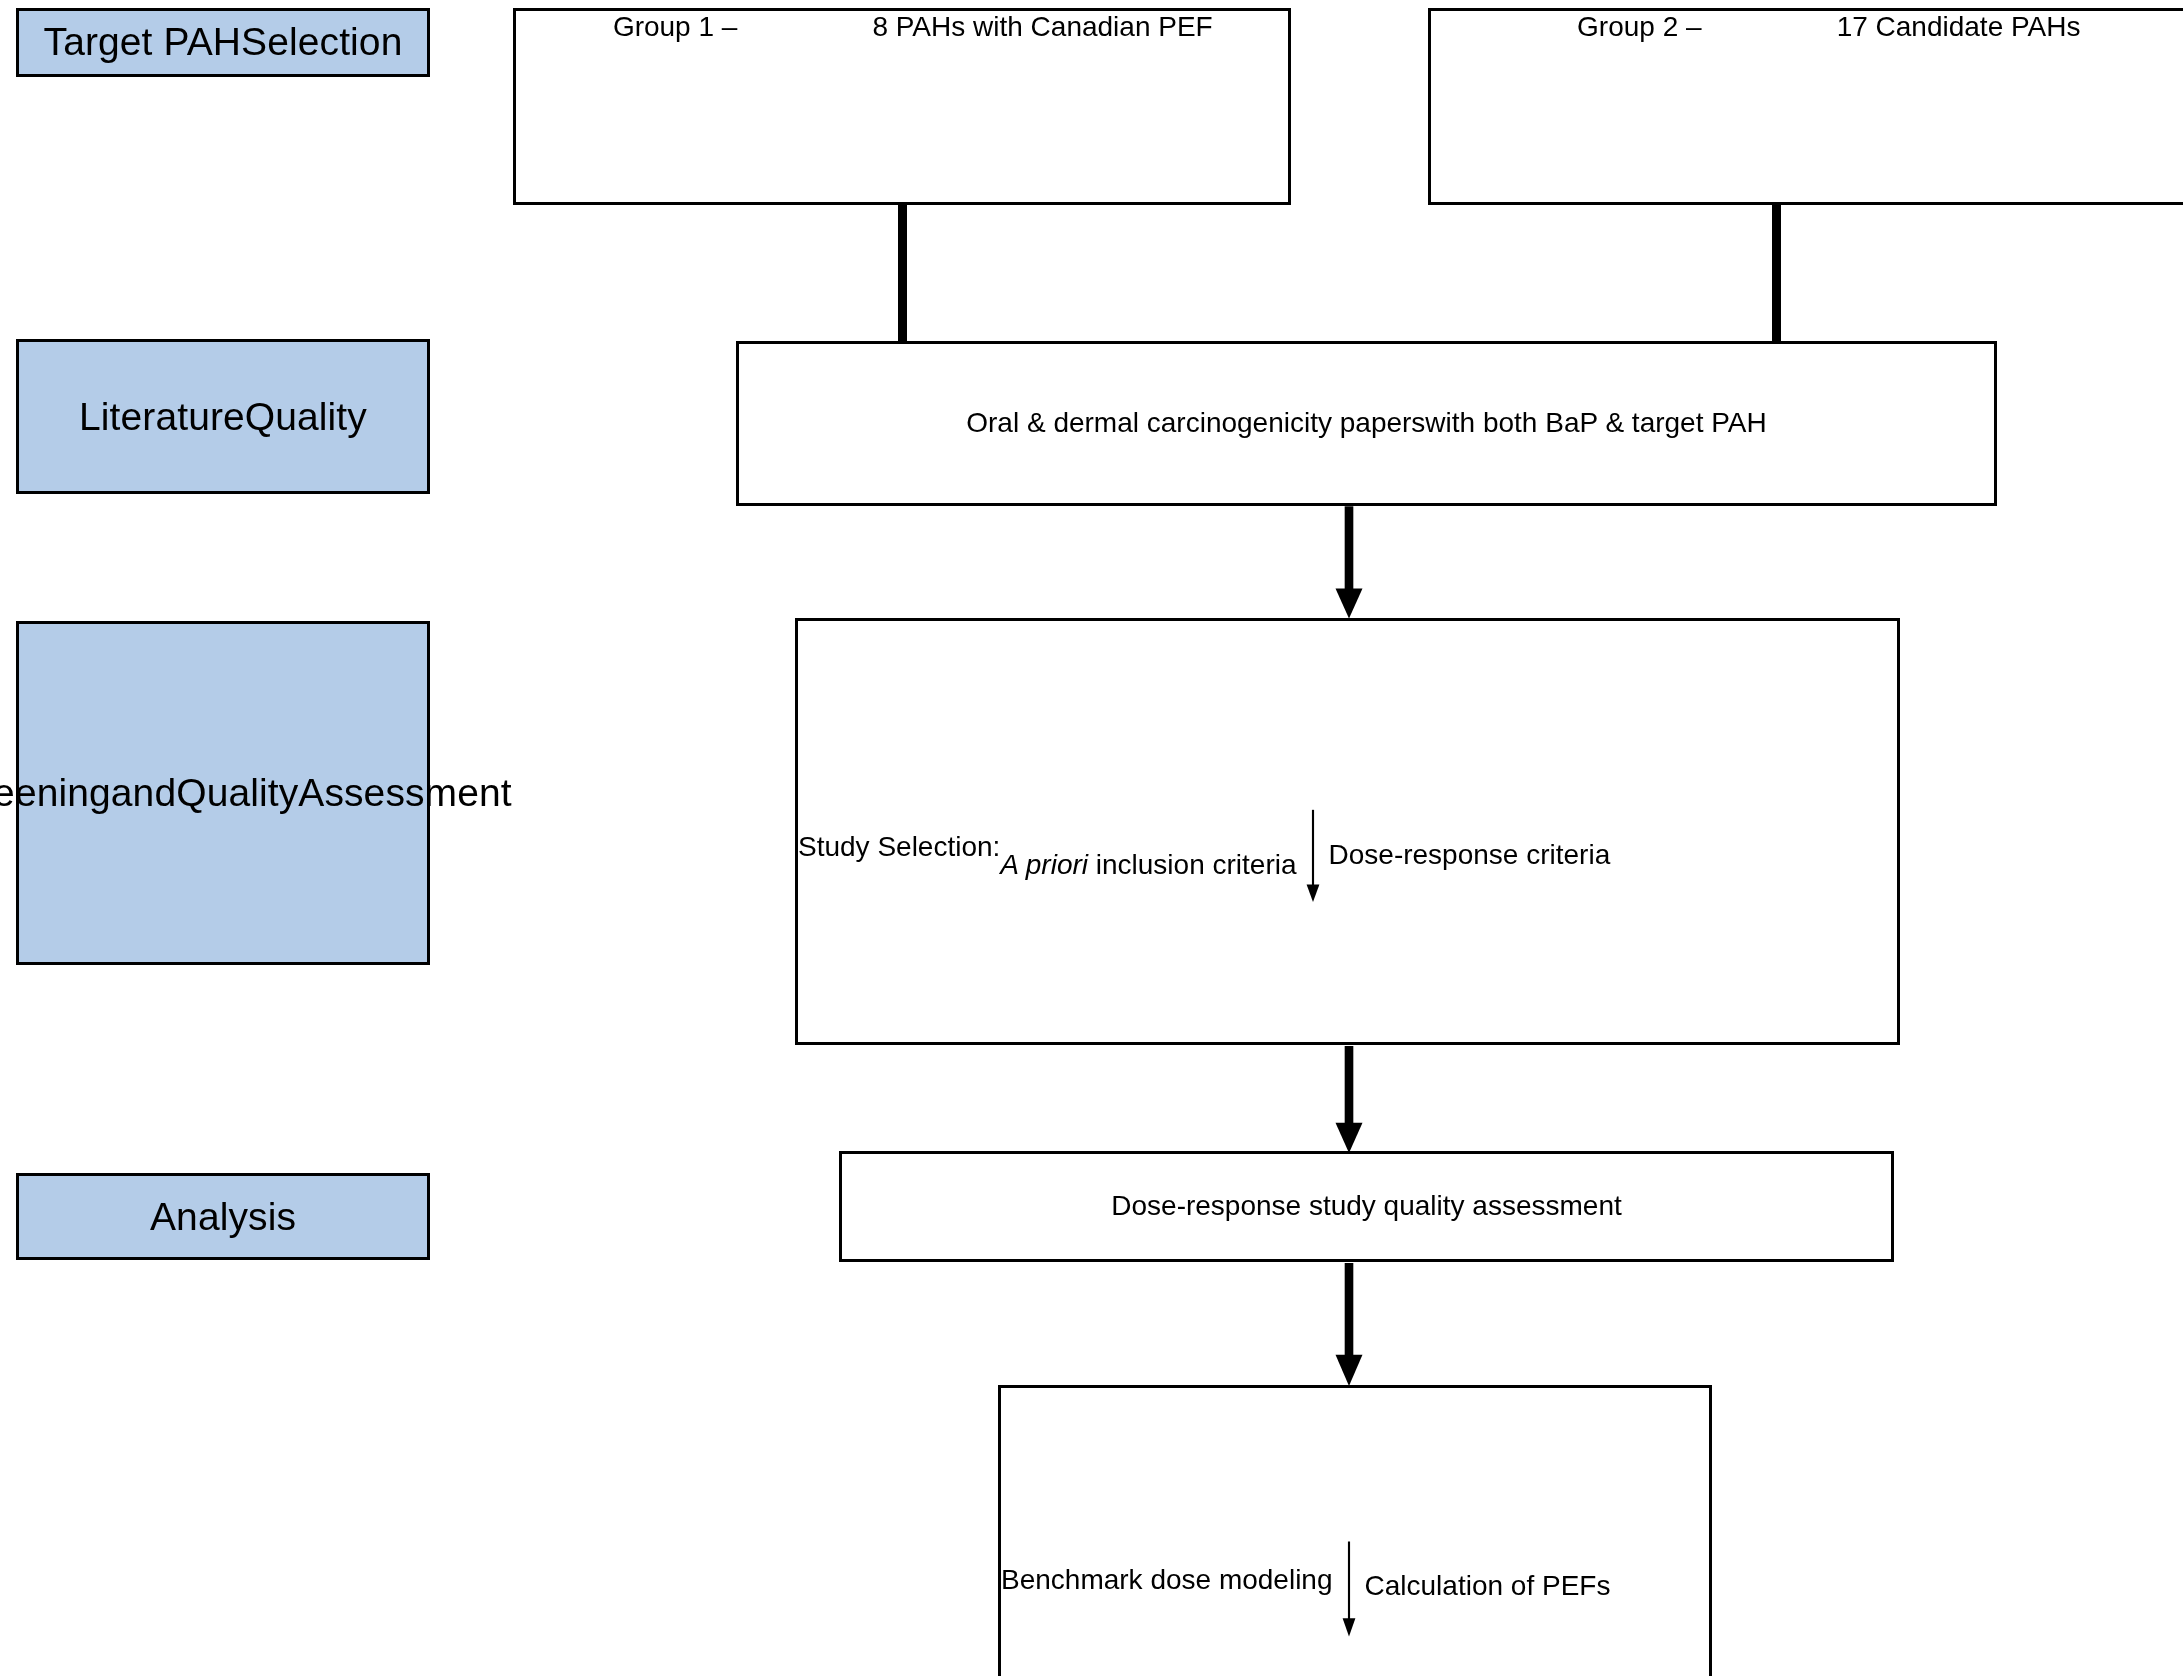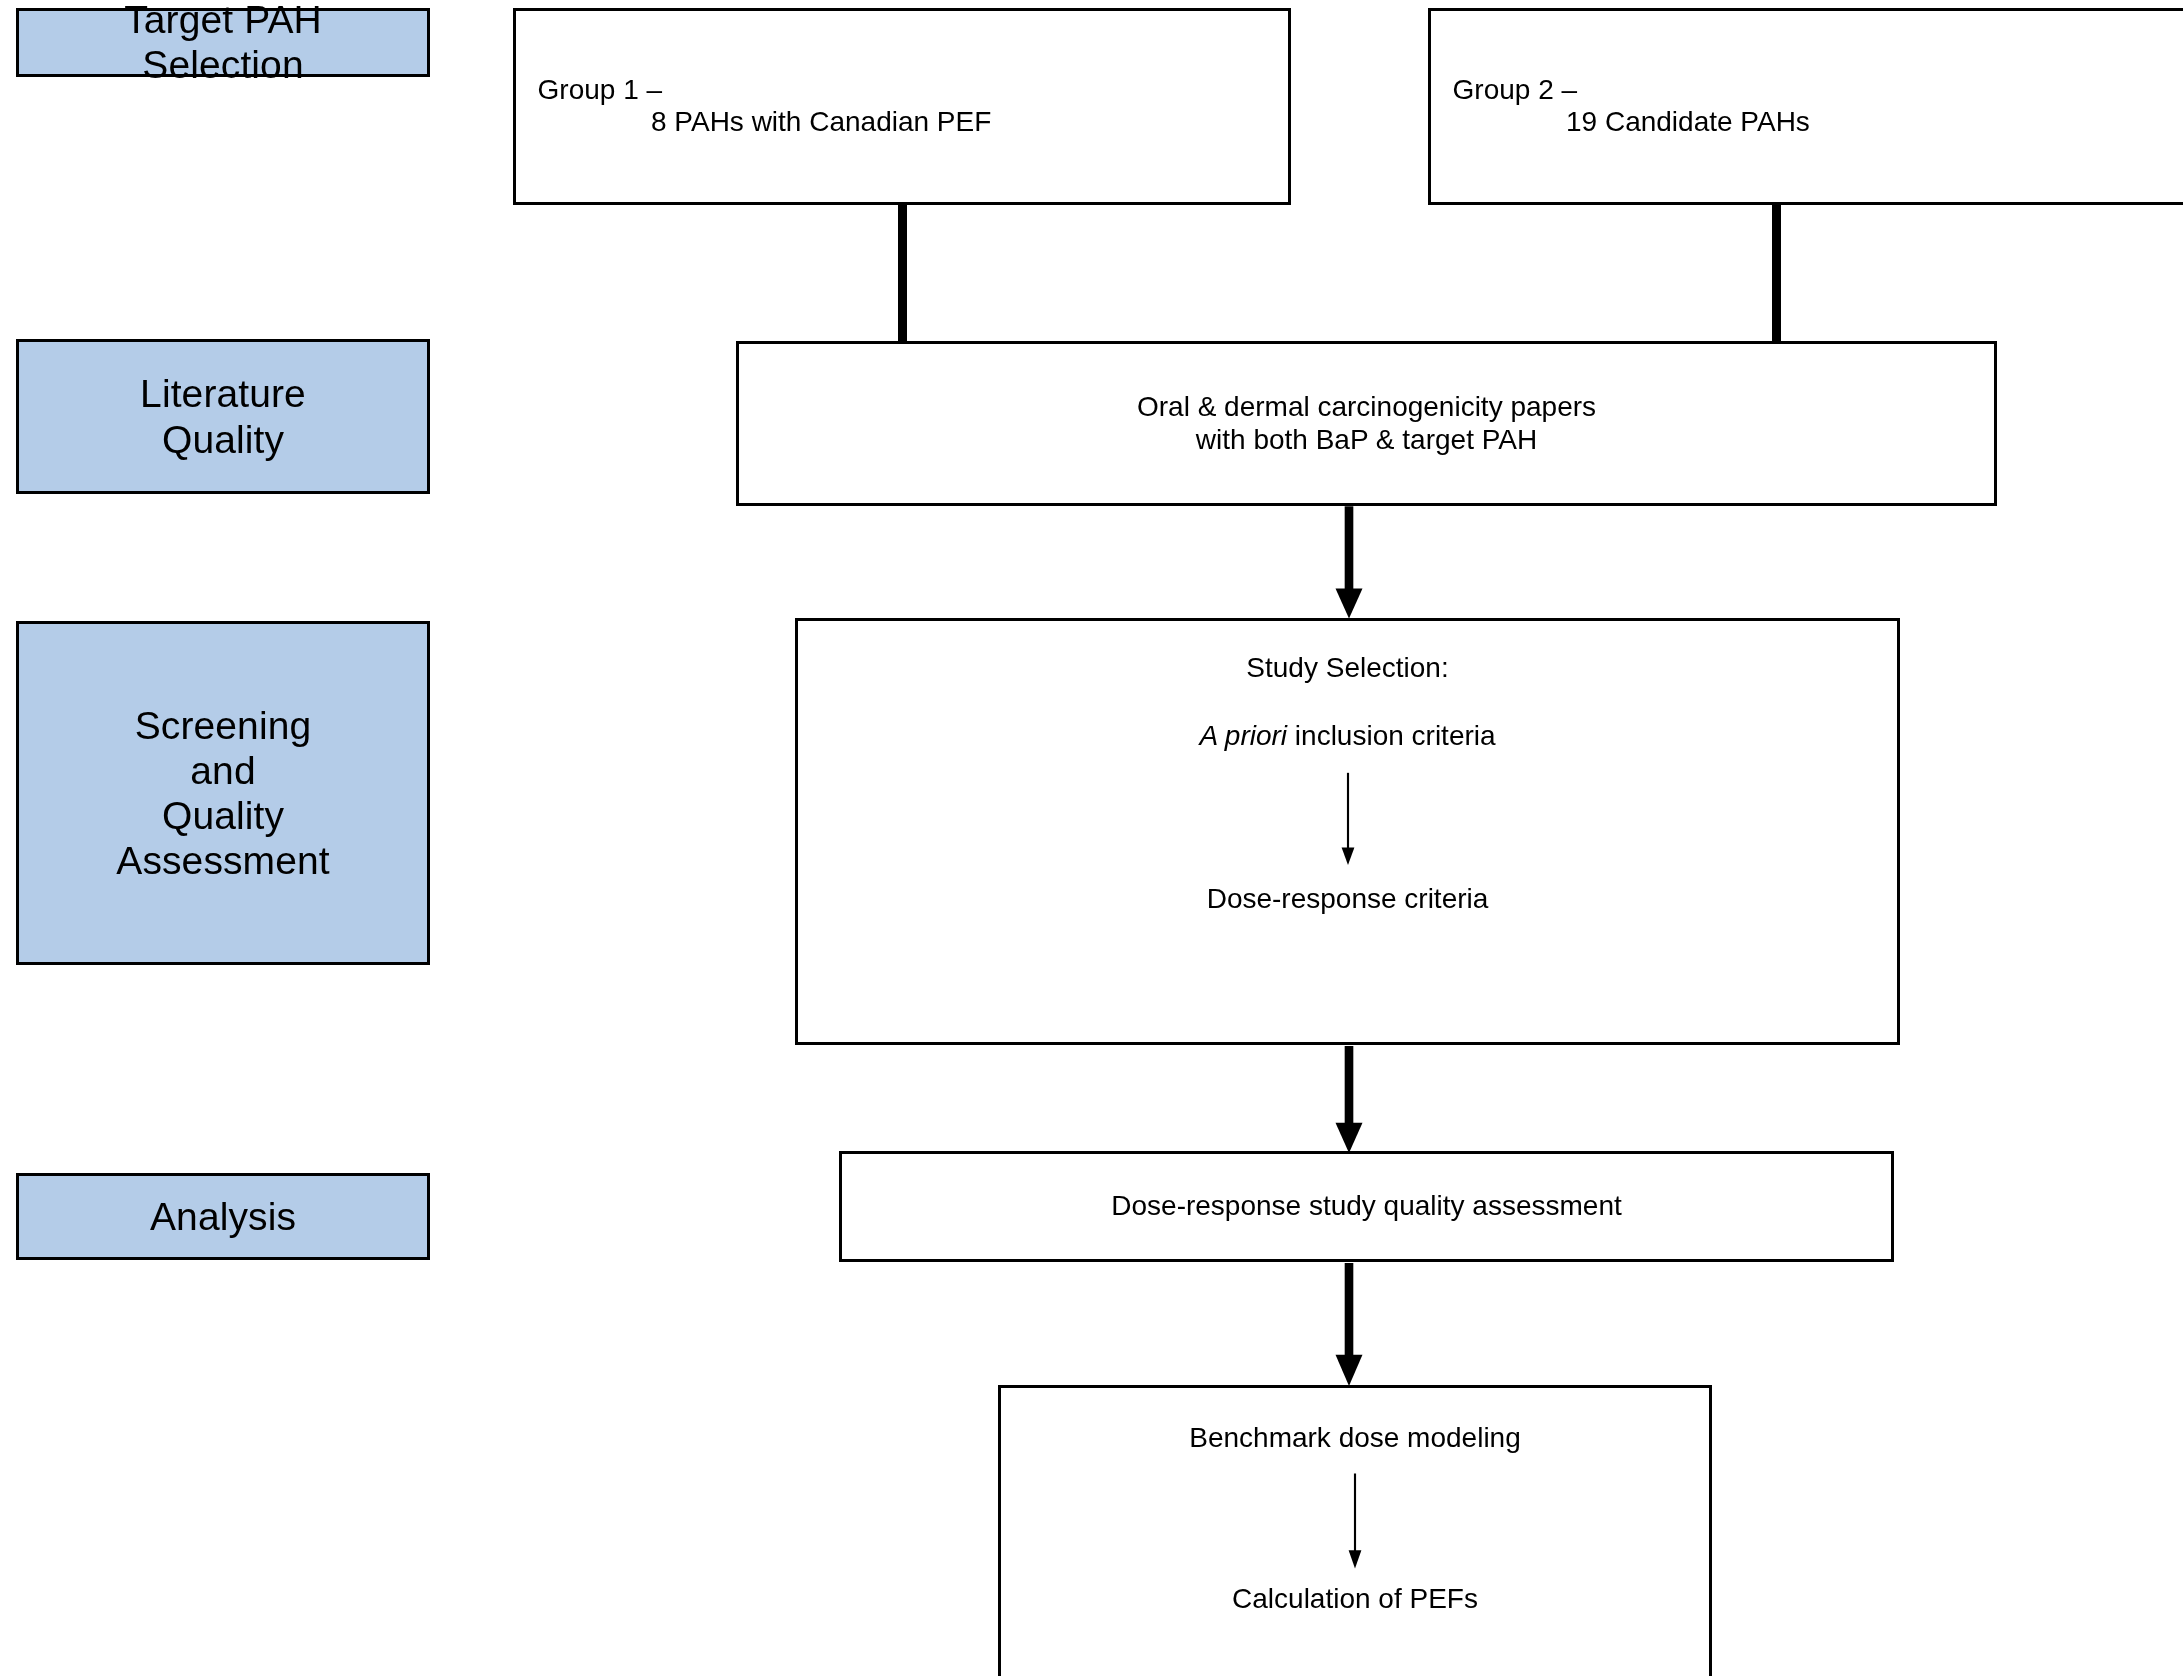--- a/index.html
+++ b/index.html
@@ -16,21 +16,21 @@
     width: 2183px;
     height: 1677px;
     background: #ffffff;
     overflow: hidden;
   }
   
   .box {
     position: absolute;
     box-sizing: border-box;
     display: flex;
-    flex-direction: column;
+    flex-direction: row;
     align-items: center;
     justify-content: center;
     text-align: left;
     line-height: 1.16;
   }
   .stage-box {
     background: #b4cce8;
     border: 3.8px solid #000000;
     font-size: 39px;
     letter-spacing: 0.1px;
@@ -96,21 +96,21 @@
     <span class="line">Analysis</span>
   </div>
 
   <div class="box flow-box" style="left:513px; top:7.6px; width:778px; height:197px; align-items:flex-start; justify-content:center;">
     <span class="line left-line">Group 1 –</span>
     <span class="line left-line indent-line" style="padding-left:135px;">8 PAHs with Canadian PEF</span>
   </div>
 
   <div class="box flow-box" style="left:1388px; top:7.6px; width:780px; height:197px; align-items:flex-start; justify-content:center;margin-left:40px;">
     <span class="line left-line">Group 2 –</span>
-    <span class="line left-line indent-line" style="padding-left:135px;">19 Candidate PAHs</span>
+    <span class="line left-line indent-line" style="padding-left:135px;">17 Candidate PAHs</span>
   </div>
 
   <div class="vline" style="left:898px; top:205px; width:8.7px; height:140px;"></div>
 
   <div class="vline" style="left:1772px; top:205px; width:8.7px; height:140px;"></div>
 
   <div class="box flow-box" style="left:736px; top:341px; width:1261px; height:165px;">
     <span class="line">Oral &amp; dermal carcinogenicity papers</span>
     <span class="line">with both BaP &amp; target PAH</span>
   </div>

